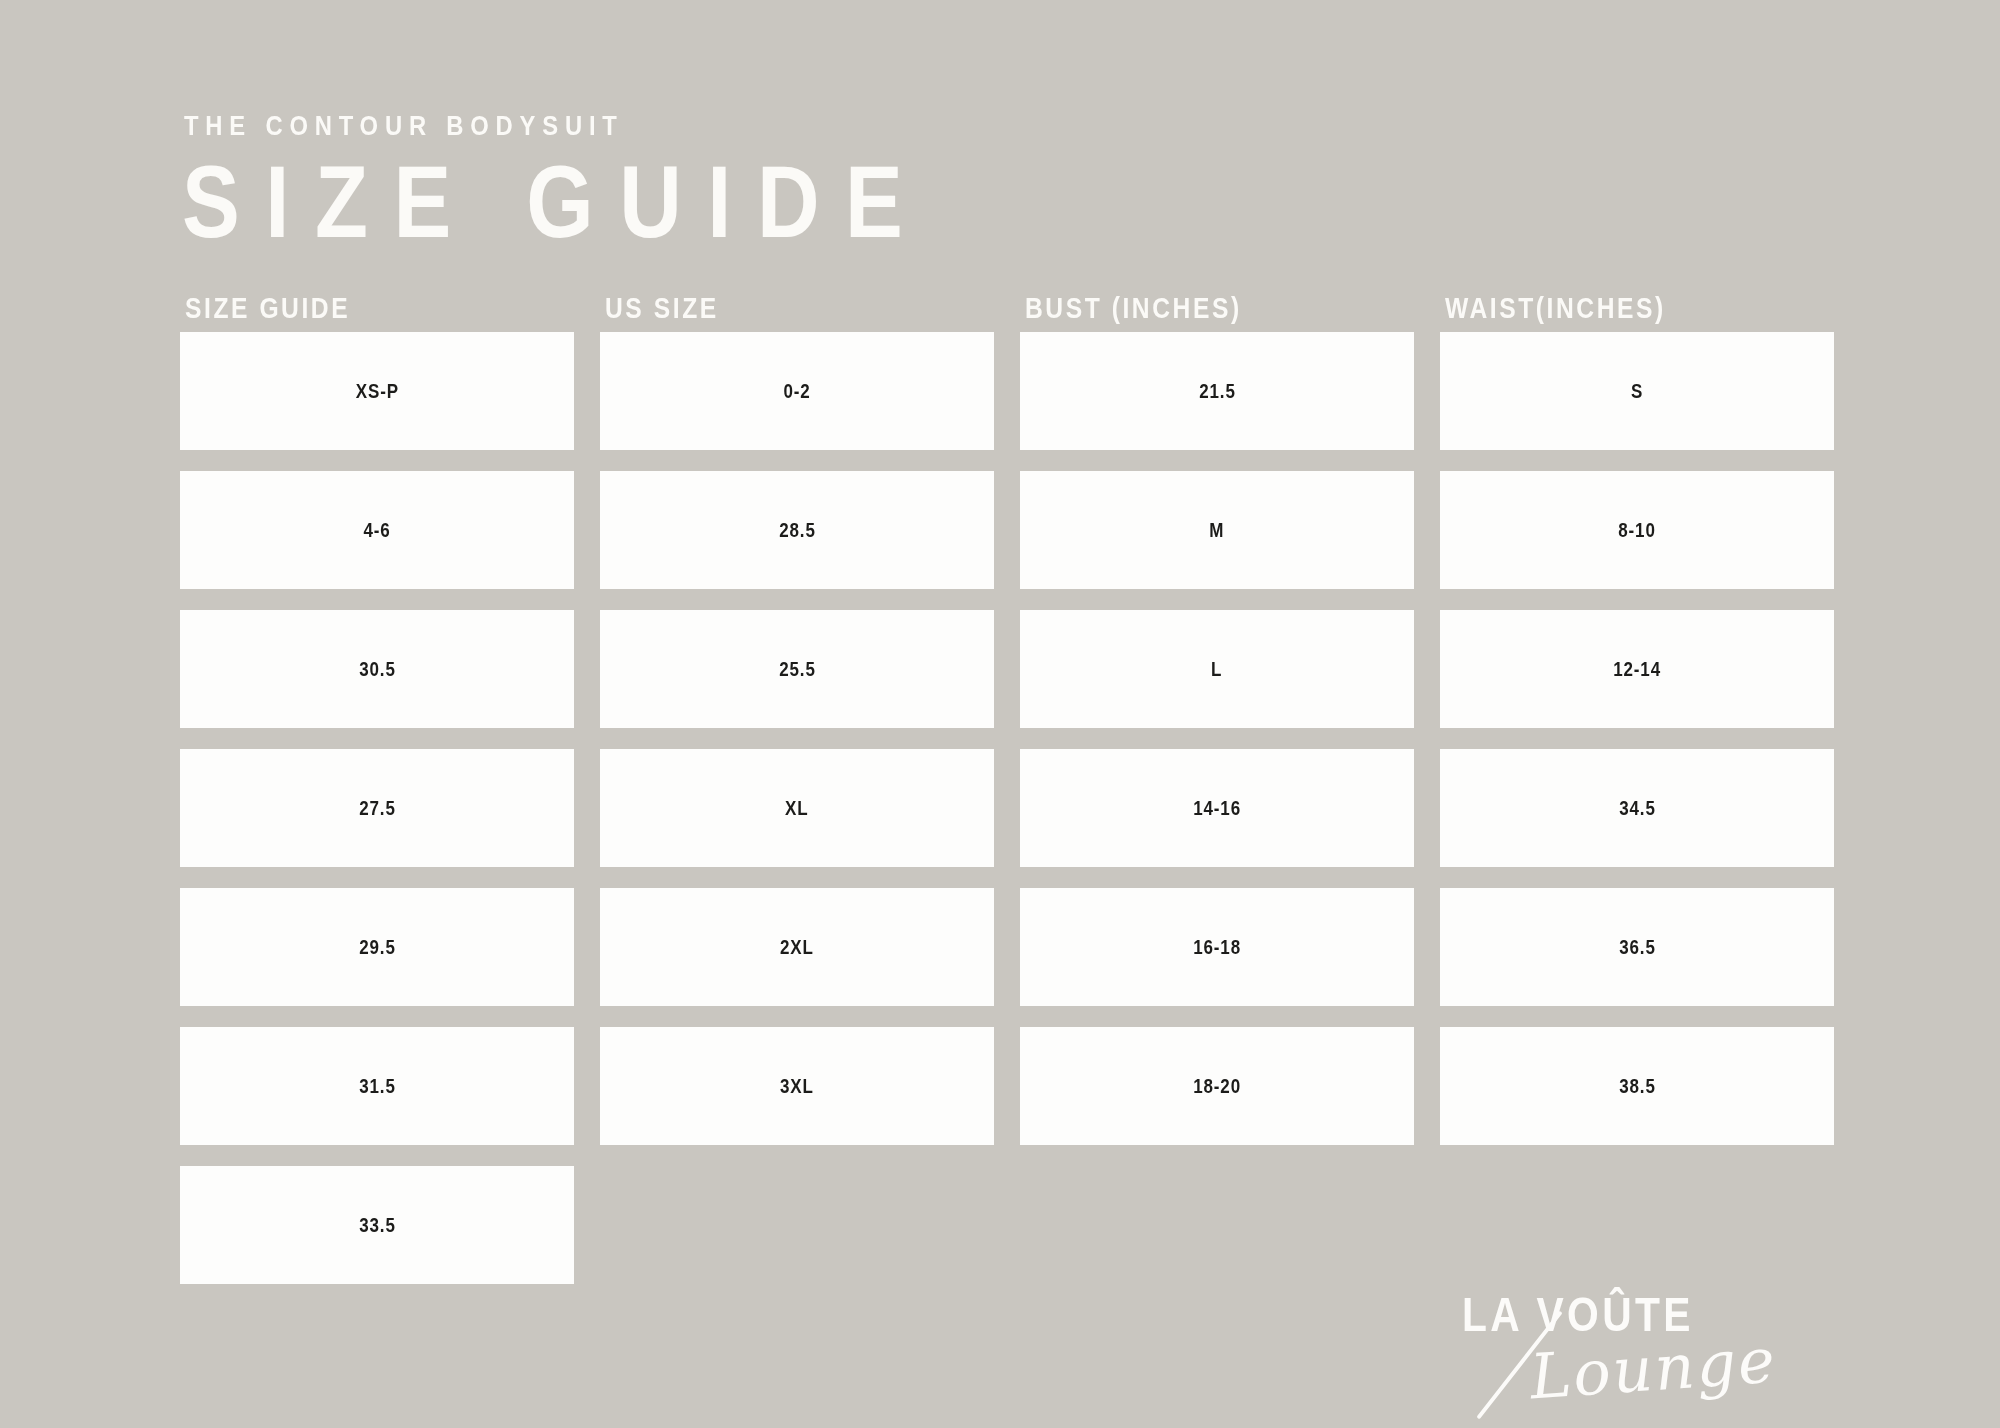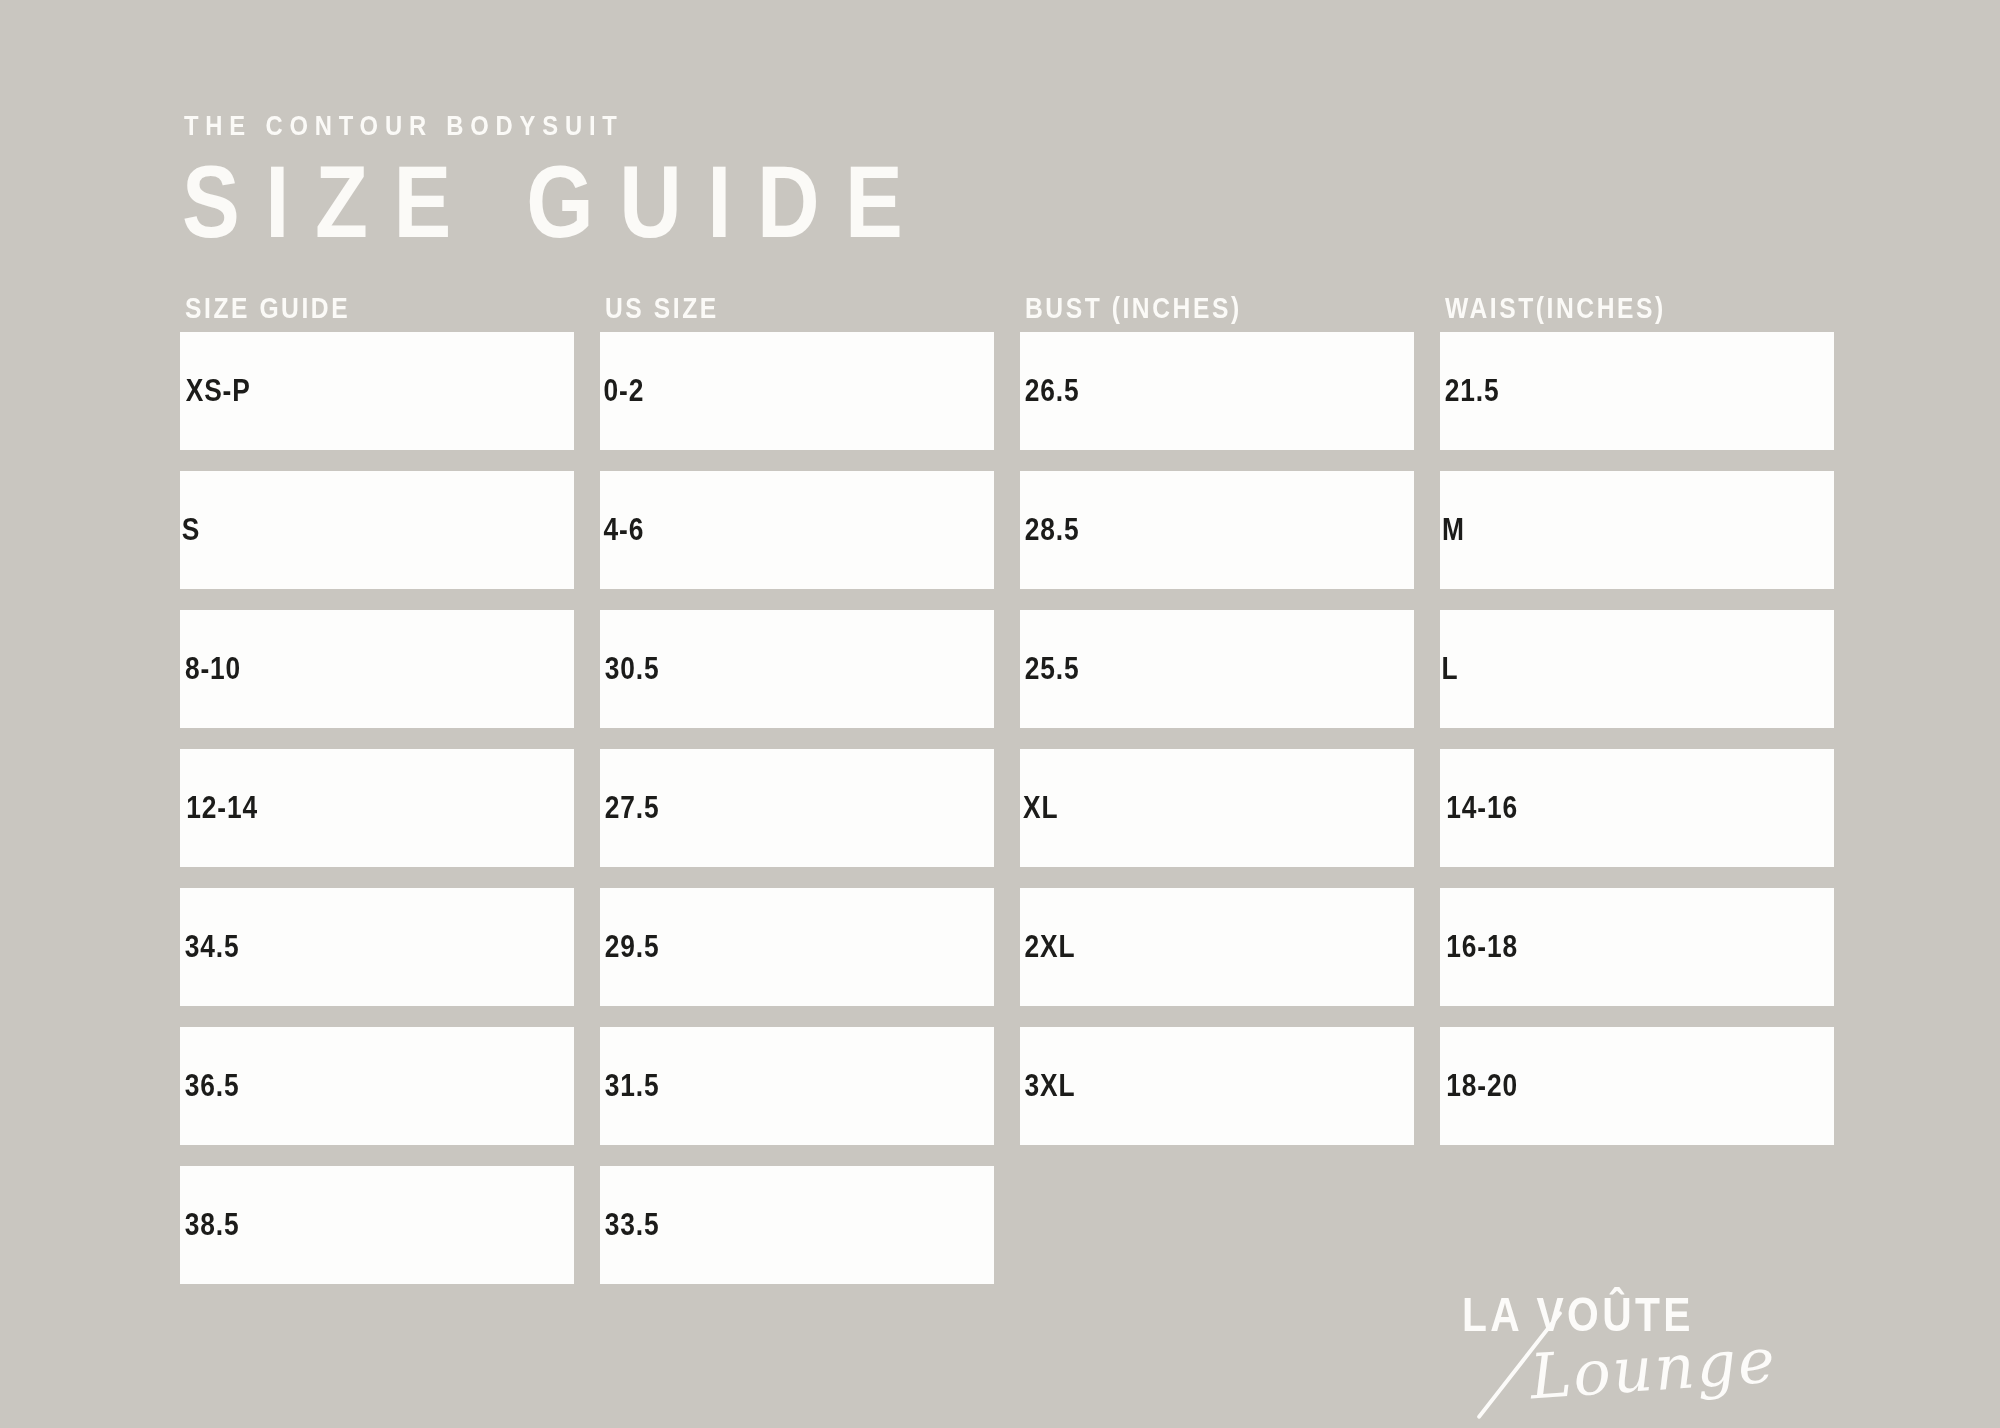--- a/index.html
+++ b/index.html
@@ -50,22 +50,22 @@
   
   .size-table {
     position: absolute; left: 180px; top: 332px;
     display: grid;
     grid-template-columns: repeat(4, 394px);
     grid-auto-rows: 118px;
     gap: 21px 26px;
   }
   .cell {
     background: #fdfdfc;
-    display: flex; align-items: center; 
-    font-size: 31px; font-weight: bold; letter-spacing: 1px;
+    display: flex; align-items: center; justify-content: center;
+    font-size: 20px; font-weight: bold; letter-spacing: 1px;
     color: #1c1c1a;
   }
 
   
   .logo { position: absolute; left: 1380px; top: 1280px; width: 560px; height: 148px; }
   .logo-brand {
     position: absolute; left: 82px; top: 11px;
     font-size: 48px; font-weight: bold; letter-spacing: 4px;
     color: #fcfbf9; line-height: 1;
   }
@@ -114,23 +114,20 @@
 
   <div class="size-table">
 
     <div class="cell">
       <span class="cond center">XS-P</span>
     </div>
     <div class="cell">
       <span class="cond center">0-2</span>
     </div>
     <div class="cell">
-      <span class="cond center">26.5</span>
-    </div>
-    <div class="cell">
       <span class="cond center">21.5</span>
     </div>
 
     <div class="cell">
       <span class="cond center">S</span>
     </div>
     <div class="cell">
       <span class="cond center">4-6</span>
     </div>
     <div class="cell">

